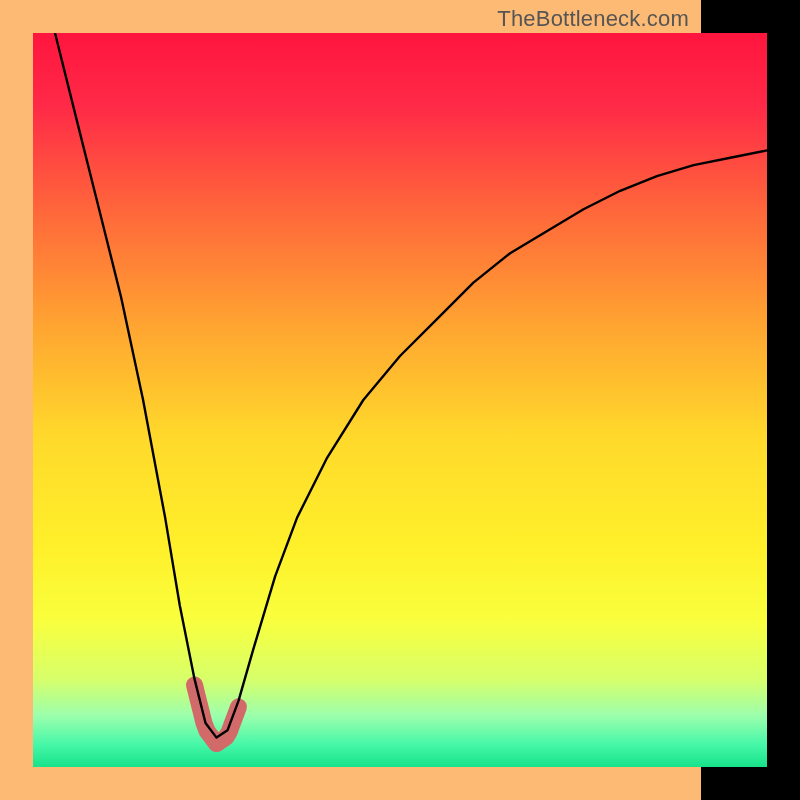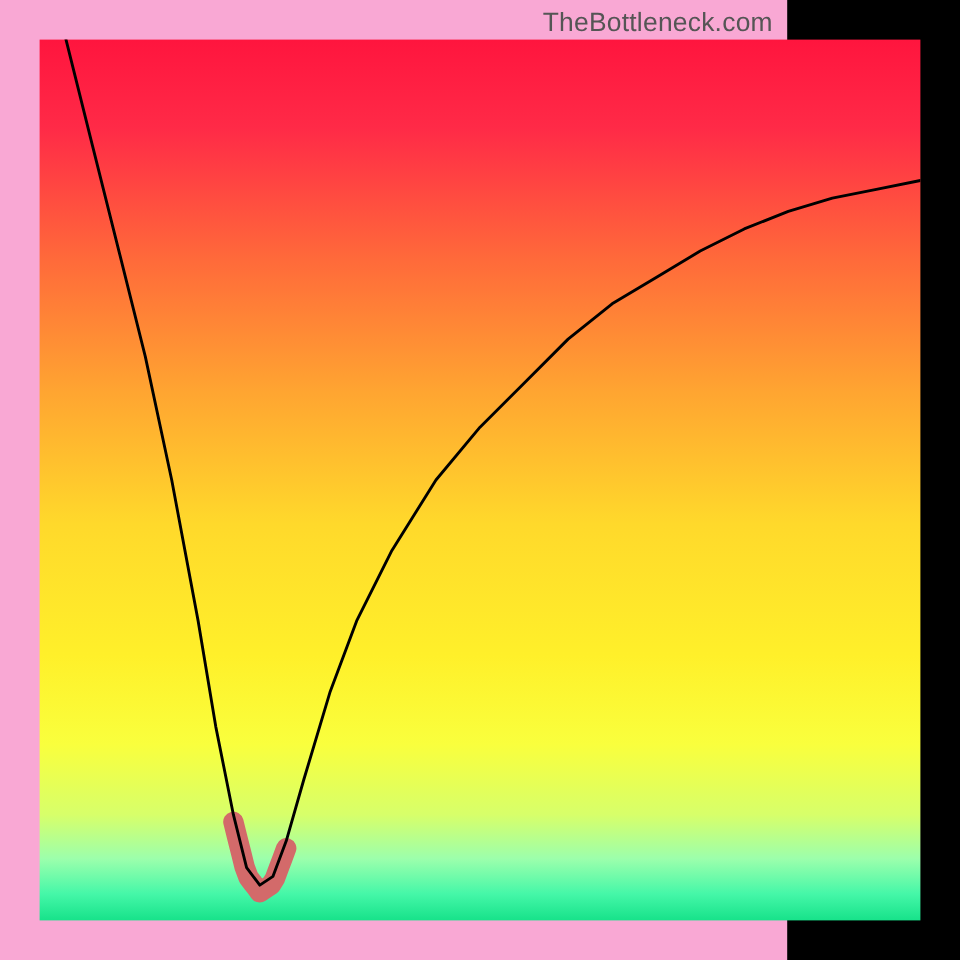--- a/index.html
+++ b/index.html
@@ -10,21 +10,22 @@
     background: #000;
     overflow: hidden;
     font-family: Arial, Helvetica, sans-serif;
   }
   .frame {
     position: absolute;
     left: 0;
     top: 0;
     width: 656px;
     height: 800px;
-    background: #f9a8d4;
+    background: #fdba74;
+    padding-left: 45px;
   }
   .watermark {
     position: absolute;
     top: 6px;
     right: 12px;
     color: #555;
     font-size: 22px;
     font-weight: 400;
     letter-spacing: 0.2px;
     user-select: none;

